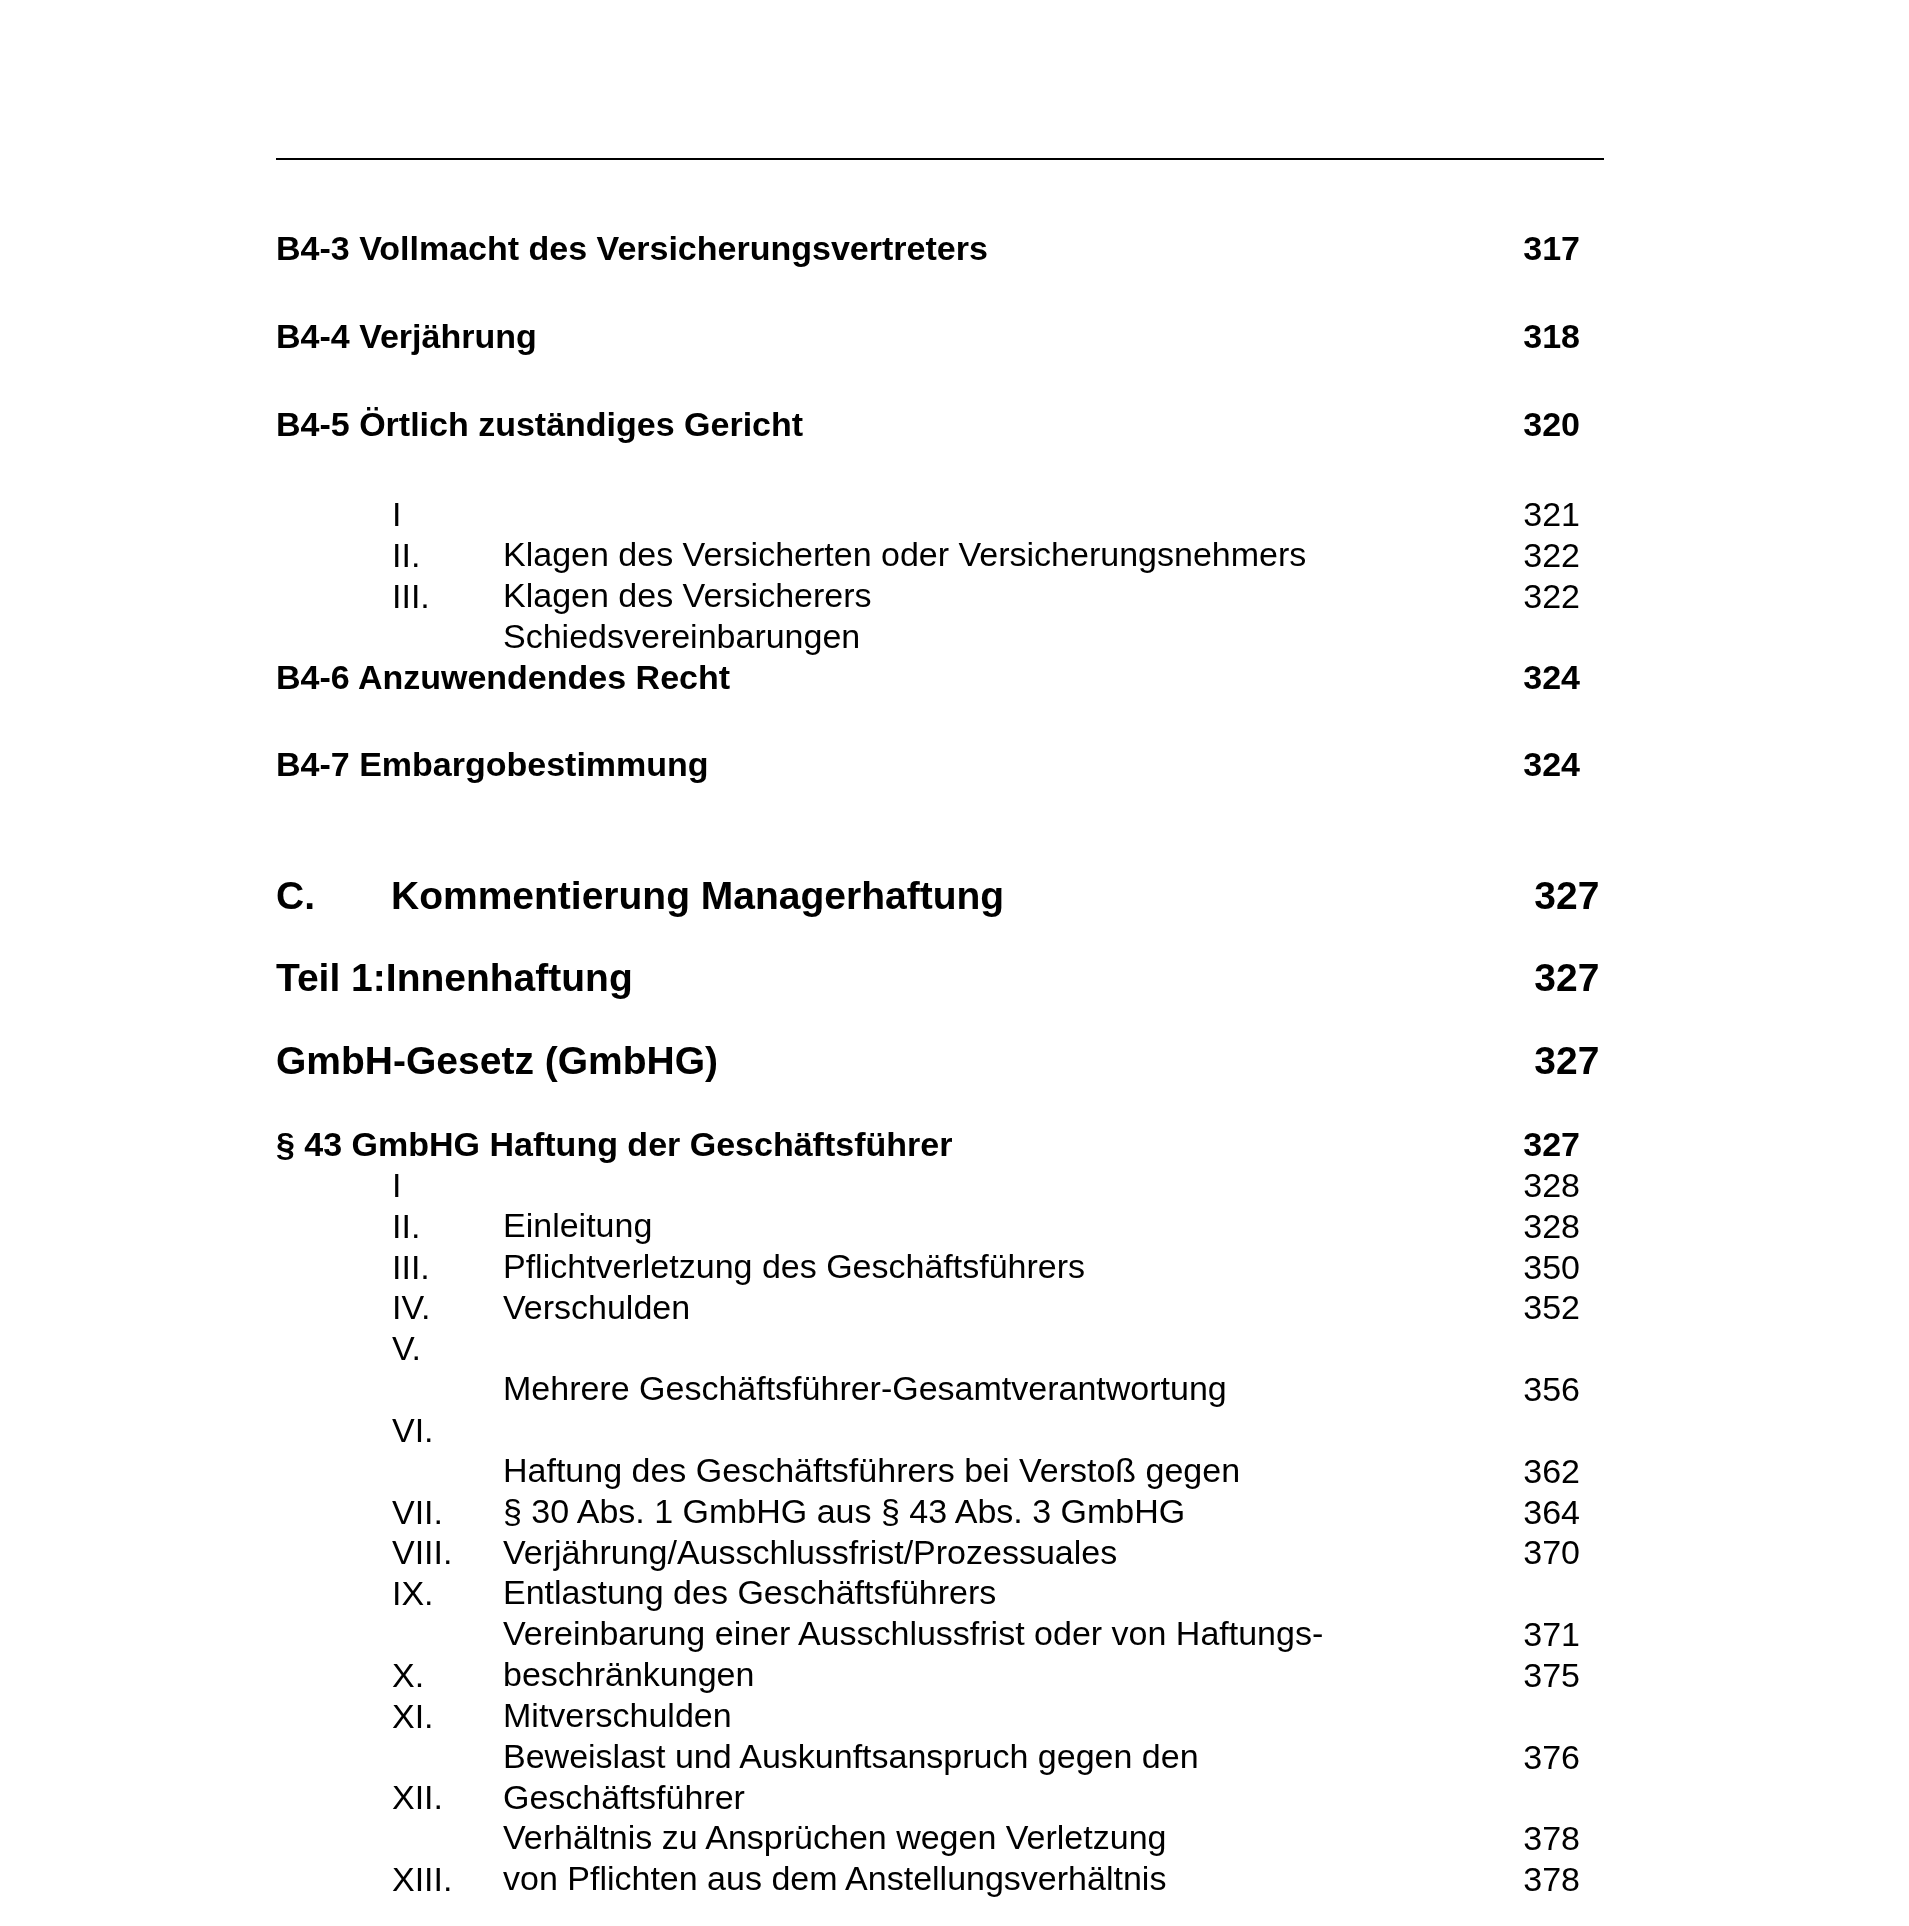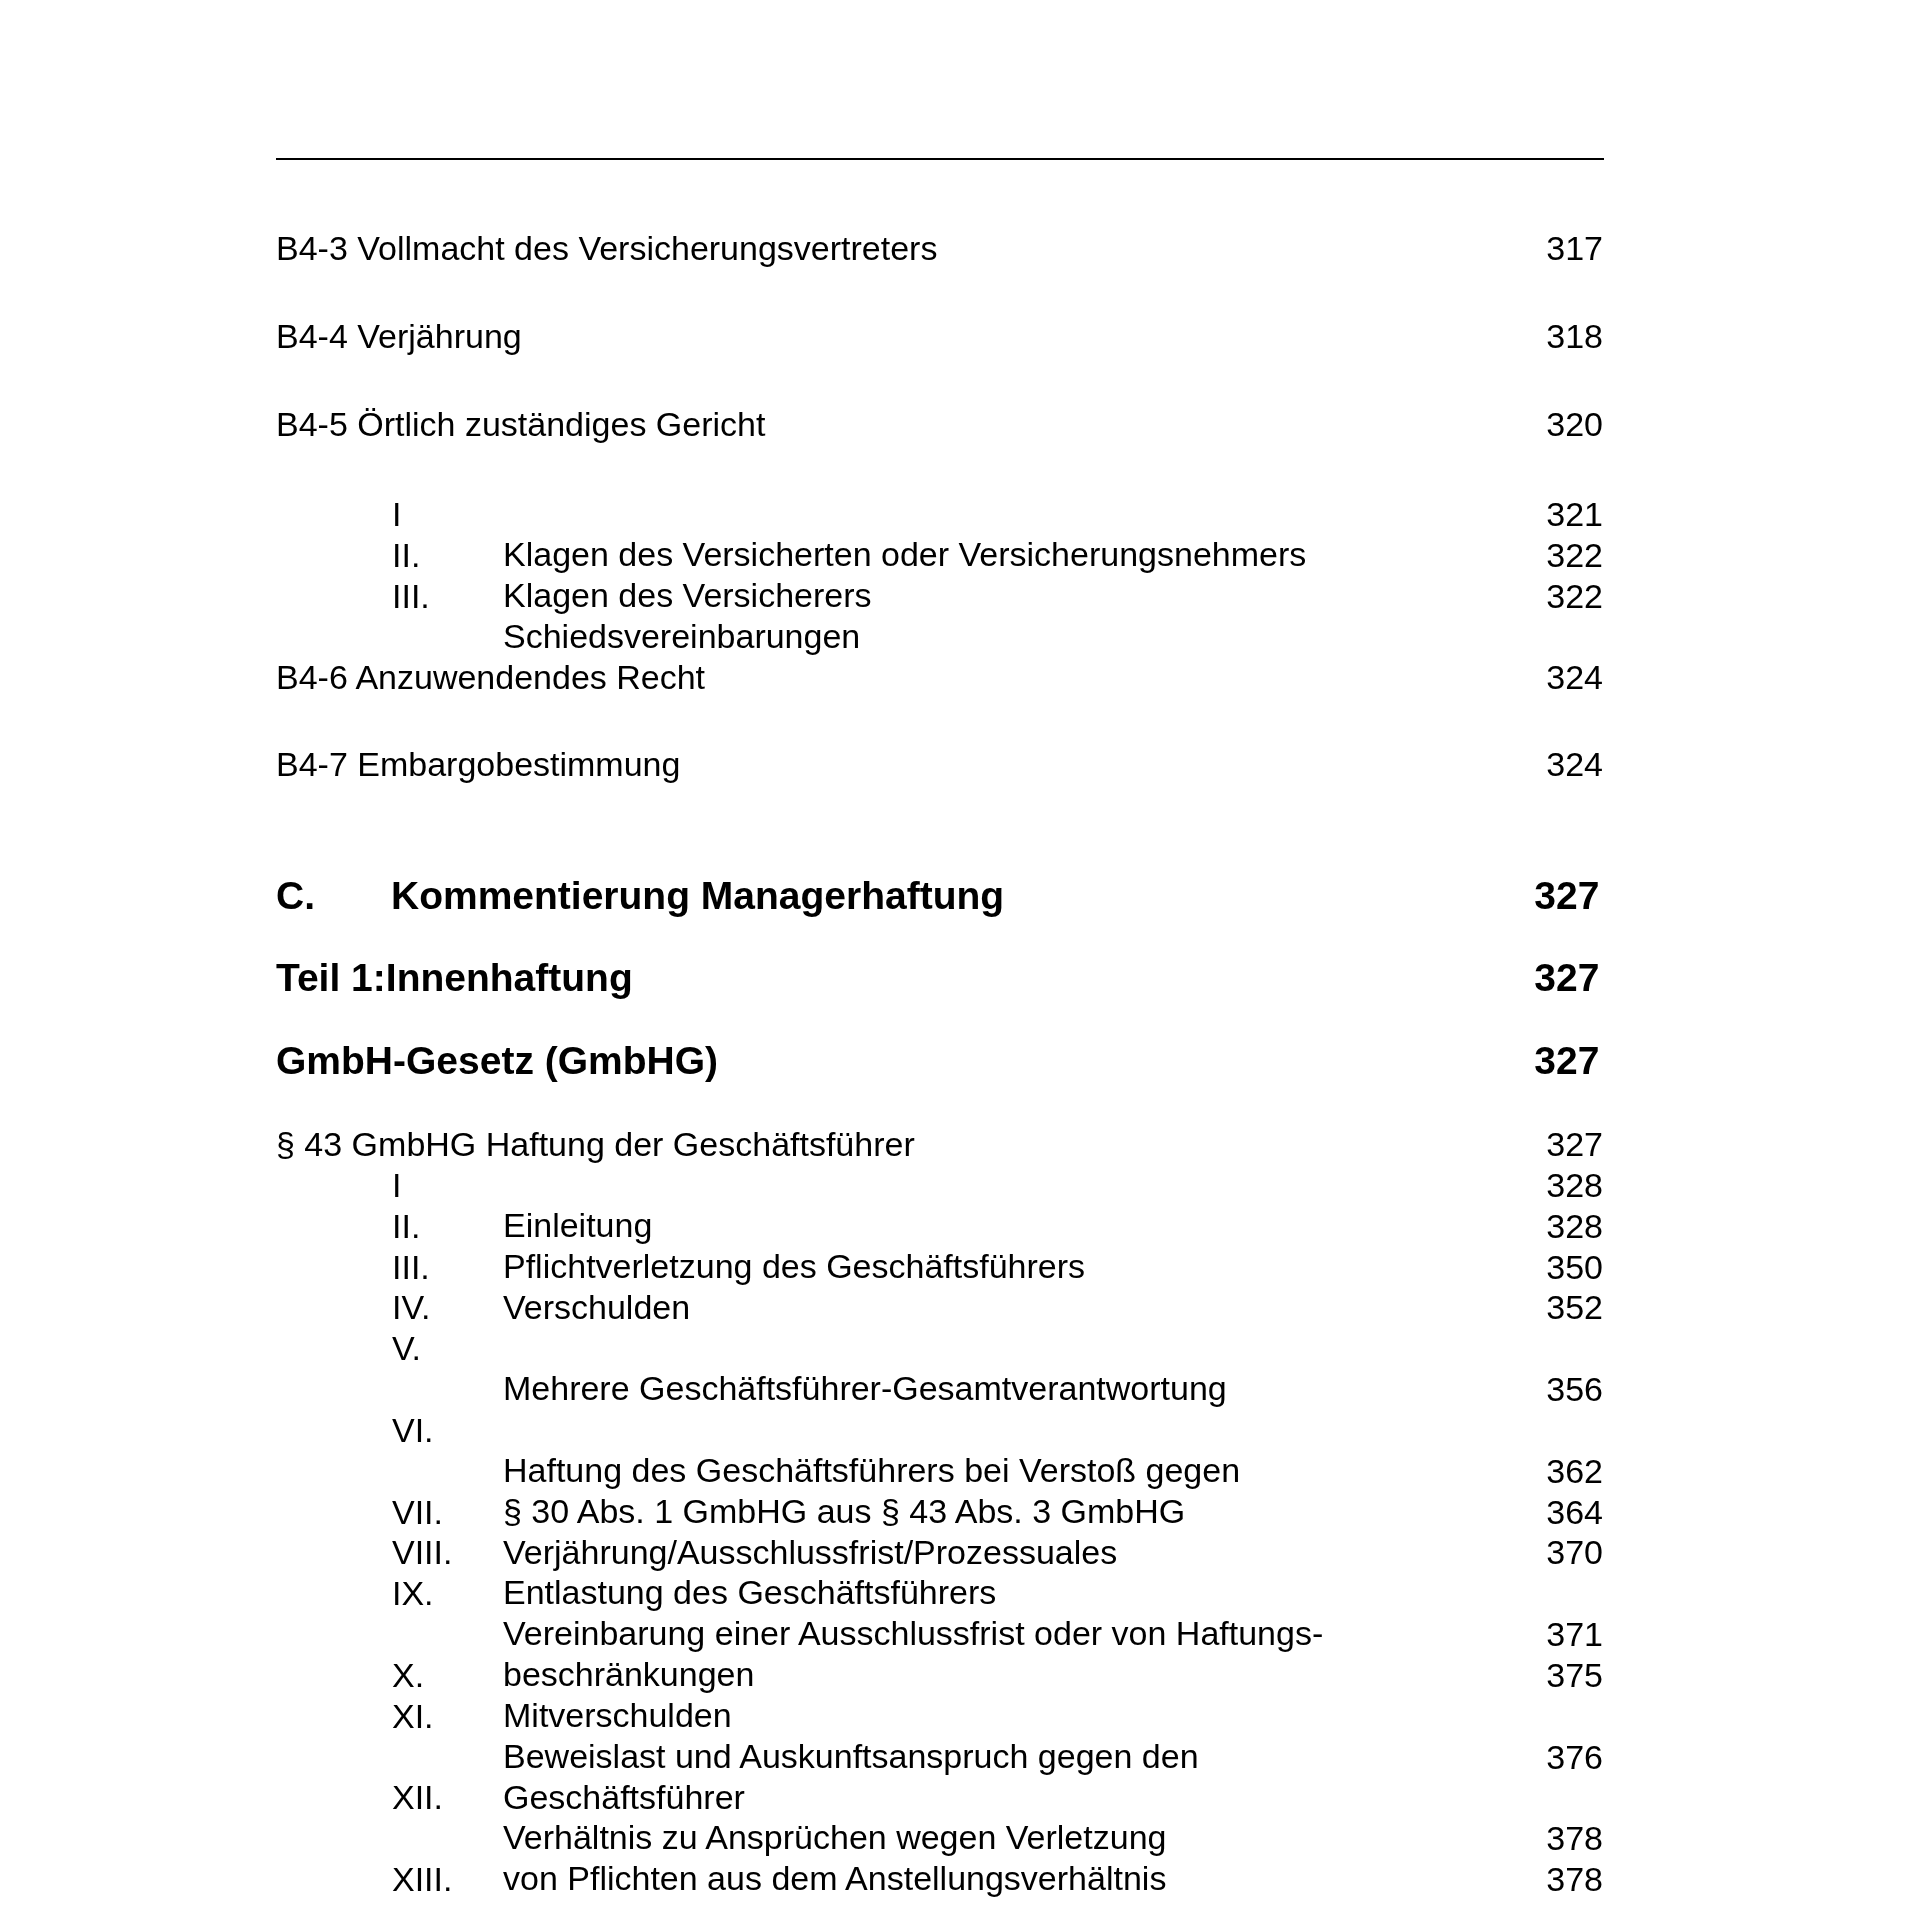--- a/index.html
+++ b/index.html
@@ -1,22 +1,22 @@
 <!DOCTYPE html>
 <html style="font-size:6.2px"><head>
 <meta charset="utf-8">
 <style>
   html, body { margin:0; padding:0; background:#ffffff; }
   body { width:1910px; height:2703px; position:relative; overflow:hidden;
          font-family:"Liberation Sans", sans-serif; color:#000; }
   .rule { position:absolute; left:276px; top:158px; width:1328px; height:2.3px; background:#000; }
   .line { position:absolute; left:276px; width:1328px; height:42px; }
   .line .t { position:absolute; left:0; white-space:nowrap; }
-  .line .p { position:absolute; right:1px; white-space:nowrap; text-align:right; }
-  .b { font-weight:normal; font-size:34px; line-height:42px; }
+  .line .p { position:absolute; right:24px; white-space:nowrap; text-align:right; }
+  .b { font-weight:bold; font-size:34px; line-height:42px; }
   .h { font-weight:bold; font-size:39px; line-height:46px; }
   .r { font-weight:normal; font-size:34px; line-height:41px; }
   .r .num { position:absolute; left:116px; white-space:nowrap; }
   .r .t { left:227px;margin-top:40px; }
   .h .t2 { position:absolute; left:115px; white-space:nowrap; }
 </style>
 </head>
 <body>
 
 <div class="rule"></div>

